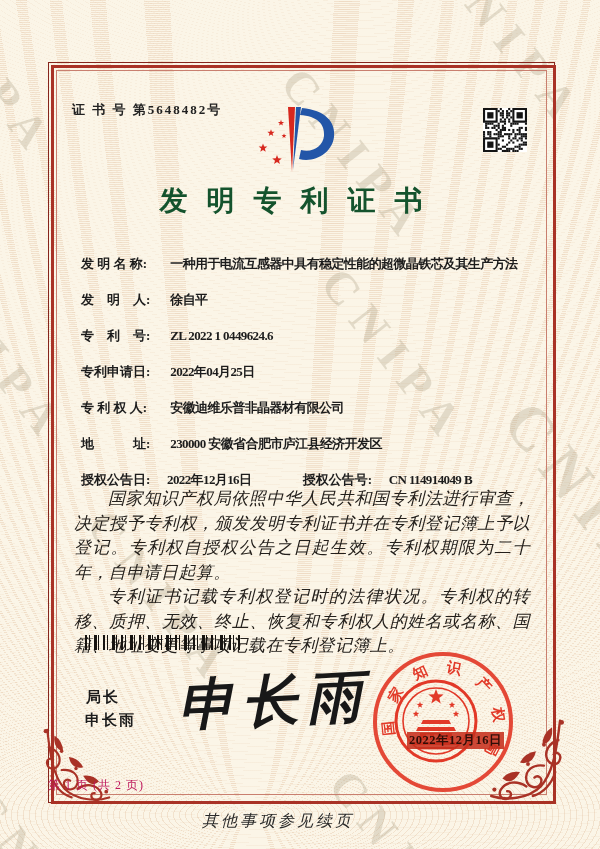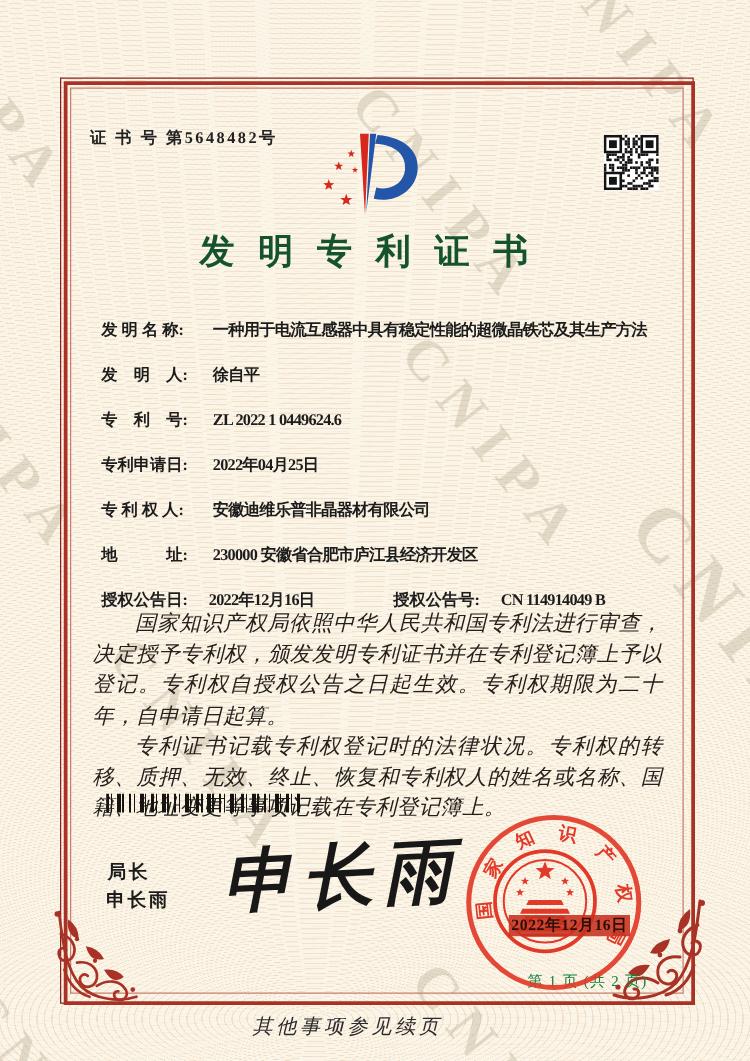--- a/index.html
+++ b/index.html
@@ -40,21 +40,21 @@
   .qr{position:absolute;z-index:4;left:483px;top:108px;width:44px;height:44px;}
 
   .title{position:absolute;z-index:4;left:48px;top:182px;width:505px;text-align:center;
          font-size:28px;font-weight:600;letter-spacing:19px;
          box-sizing:border-box;color:#14532d;}
 
   .fields{position:absolute;z-index:4;left:81px;top:246px;width:452px;font-size:13px;color:#1c1c1c;font-family:Liberation Serif, serif;}
   .frow{height:36px;line-height:20px;padding-top:8px;box-sizing:border-box;white-space:nowrap;}
   .flabel{display:inline-block;width:86px;font-weight:700;vertical-align:top;}
   .fvalue{font-weight:700;letter-spacing:-0.6px;}
-  .grant-pair2{margin-left:60px;}
+  .grant-pair2{margin-left:48px;}
 
   .paras{position:absolute;z-index:4;left:74px;top:487px;width:456px;
          font-size:17px;line-height:24.5px;color:#24201c;font-style:italic;}
   .paras p{margin:0;text-indent:2em;text-align:justify;letter-spacing:0.4px;}
 
   .barcode{position:absolute;z-index:4;left:85px;top:635px;width:155px;height:15px;
     background:repeating-linear-gradient(90deg,
       #161310 0 2px, rgba(0,0,0,0) 2px 4px,
       #161310 4px 5px, rgba(0,0,0,0) 5px 9px,
       #161310 9px 12px, rgba(0,0,0,0) 12px 13px,
@@ -72,22 +72,22 @@
   .seal{position:absolute;z-index:5;left:373px;top:652px;width:140px;height:140px;}
   .seal-ring{position:absolute;inset:0;border:4.5px solid rgba(226,57,40,0.92);
              border-radius:50%;box-sizing:border-box;}
   .seal-emblem{position:absolute;left:20px;top:26px;width:86px;height:86px;}
   .seal-char{position:absolute;left:63px;top:63px;width:15px;height:15px;
              font-size:14.5px;font-weight:700;color:#e23928;text-align:center;line-height:15px;}
   .seal-date{position:absolute;z-index:6;top:80px;left:34px;white-space:nowrap;
              font-size:12.5px;font-weight:700;color:#2f0d07;
              background:rgba(198,48,30,0.88);padding:0 2px;letter-spacing:0.5px;}
 
-  .page-num{position:absolute;z-index:4;left:48px;top:777px;width:470px;text-align:right;
-            font-size:12px;color:#15803d;letter-spacing:1px;}
+  .page-num{position:absolute;z-index:4;left:48px;top:777px;width:470px;text-align:left;
+            font-size:12px;color:#be185d;letter-spacing:1px;}
   .footer-note{position:absolute;z-index:4;left:48px;top:811px;width:460px;text-align:center;
                font-size:16px;color:#2a2a2a;letter-spacing:3px;font-style:italic;}
 </style>
 </head>
 <body>
 
 <div class="page">
 
   <div id="wm-layer">
       <div class="wm" style="left: -60px; top: -28px; font-size: 46px;">CNIPA</div>

